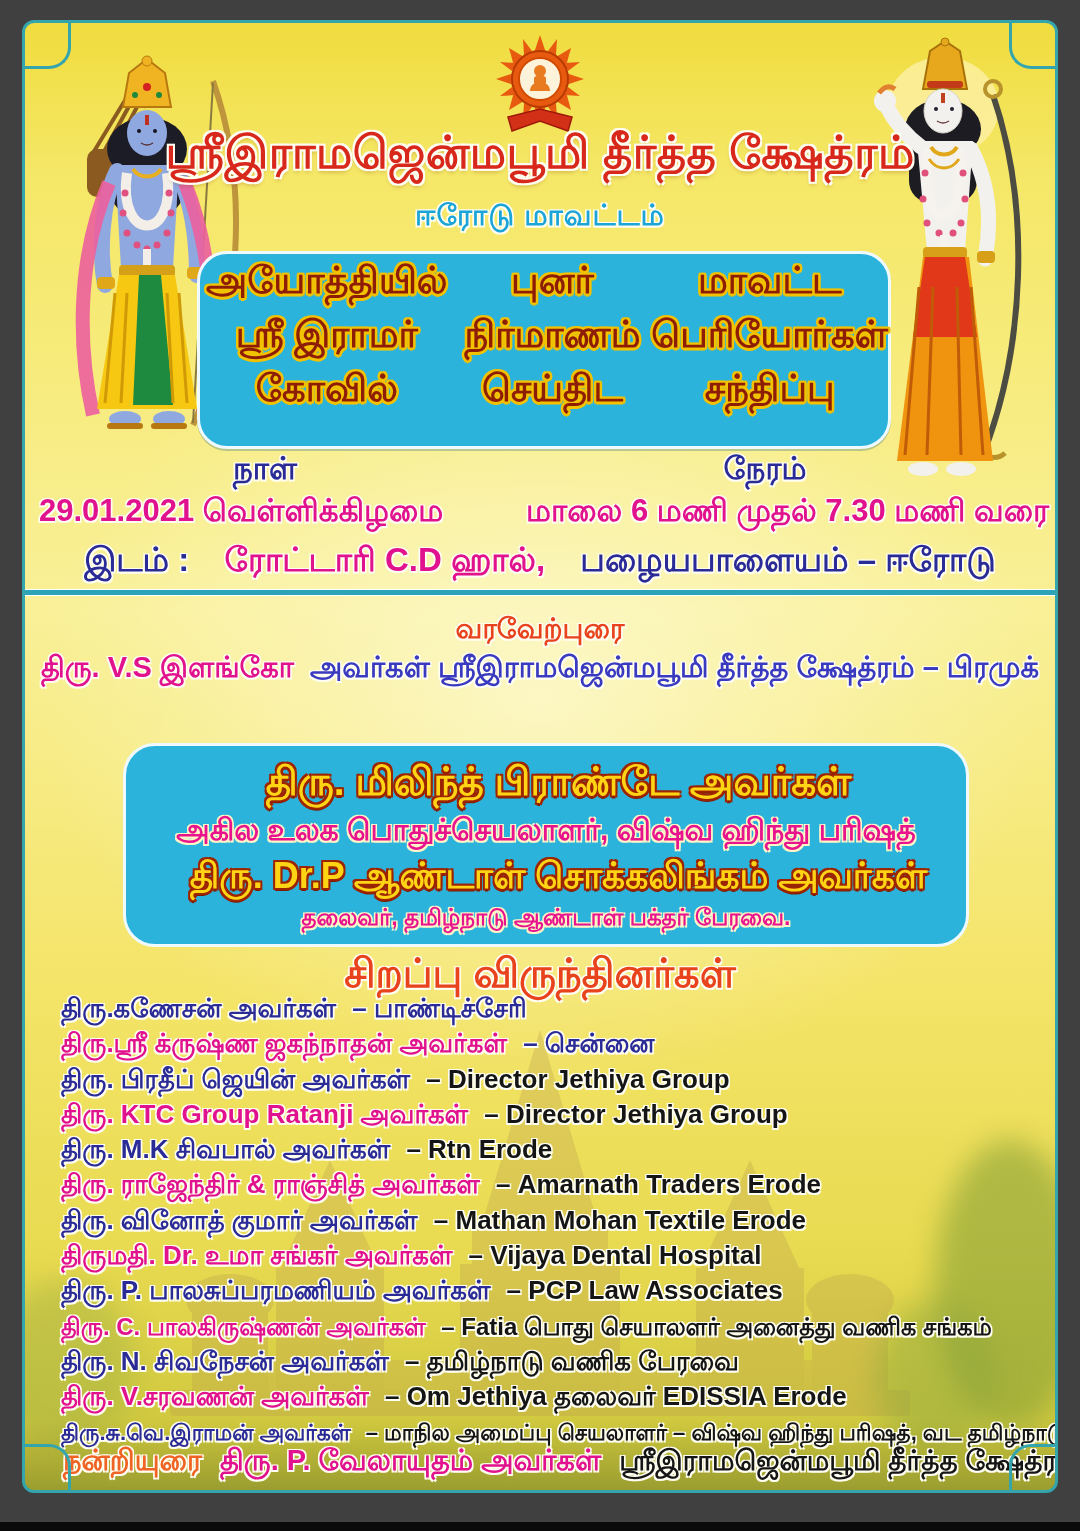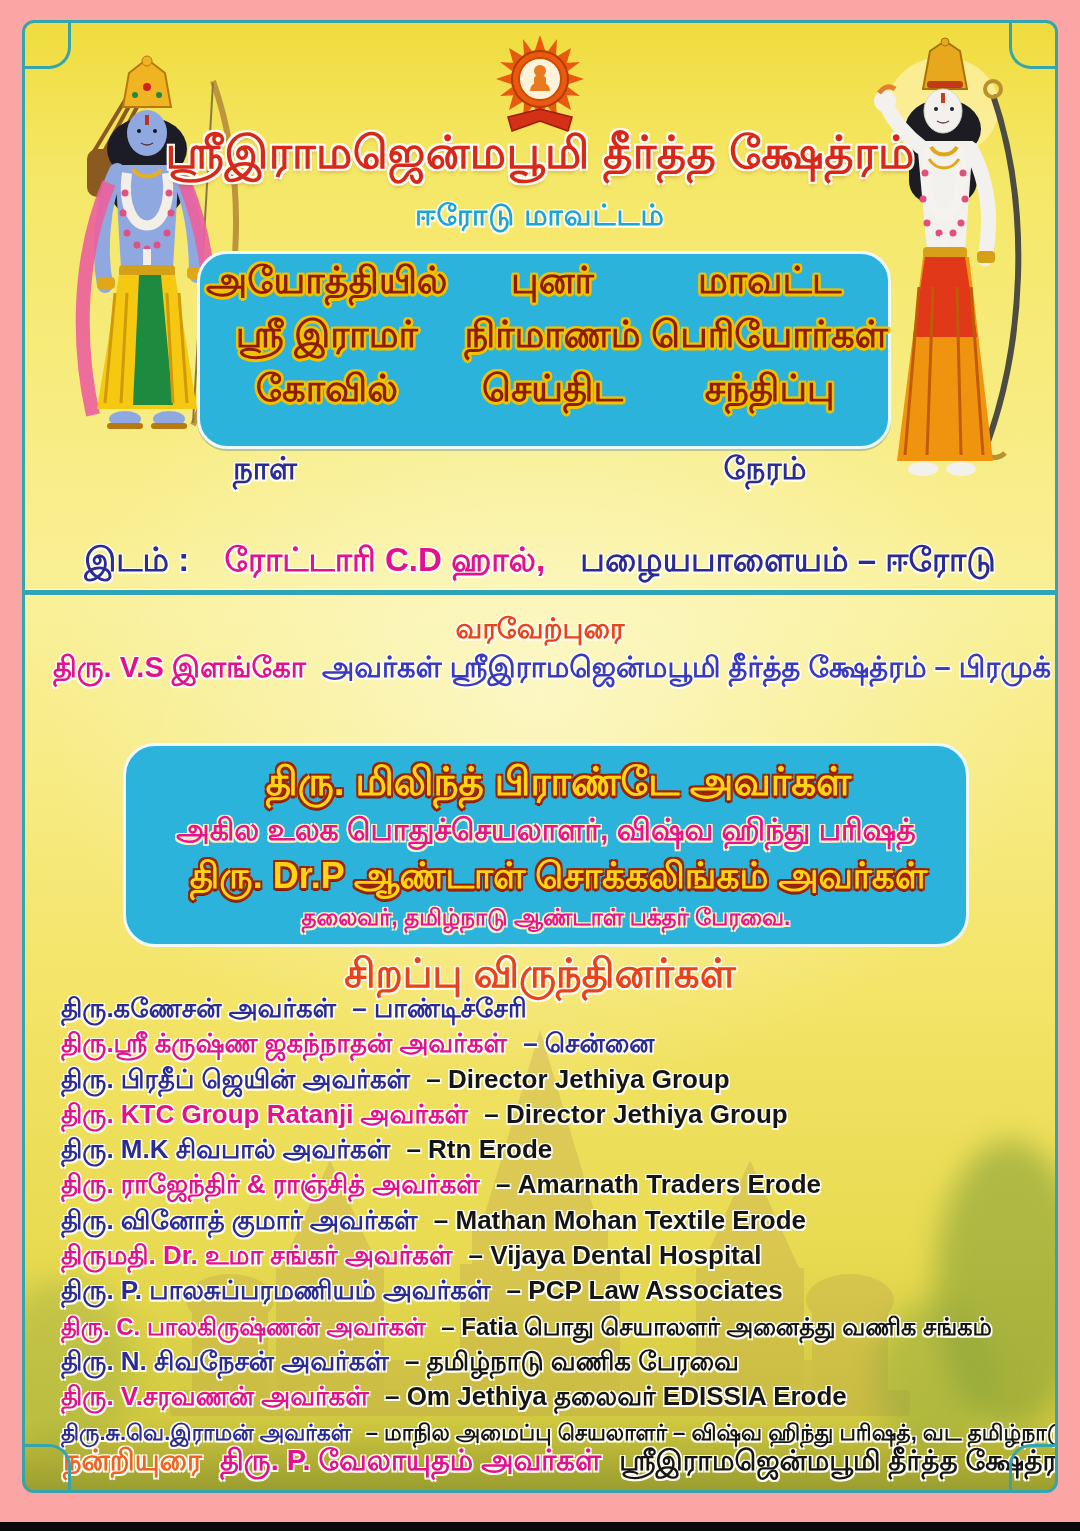--- a/index.html
+++ b/index.html
@@ -1,18 +1,18 @@
 <!DOCTYPE html>
 <html><head>
 <meta charset="utf-8">
 <style>
   html,body{margin:0;padding:0;background:#555;}
   .poster{
     position:relative;width:1080px;height:1531px;margin:0 auto;
-    background:#fca5a5;overflow:hidden;
+    background:#404040;overflow:hidden;
     font-family:"Liberation Sans","DejaVu Sans",sans-serif;
     font-weight:bold;
   }
   .black-strip{position:absolute;left:0;bottom:0;width:100%;height:9px;background:#0a0a0a;}
   .panel{
     position:absolute;left:22px;top:20px;right:22px;bottom:38px;
     background:
       radial-gradient(ellipse 70% 38% at 50% 46%, rgba(255,255,240,.55), rgba(255,255,240,0) 70%),
       linear-gradient(180deg,#f0dc3e 0%,#f5e766 10%,#f9f098 40%,#f4e468 66%,#e8da50 84%,#cfc83e 96%,#c4be38 100%);
     border:3px solid #35a5ad;border-radius:12px;overflow:hidden;
@@ -61,21 +61,21 @@
   .val-date{position:absolute;left:14px;font-size:31px;white-space:nowrap;}
   .val-time{position:absolute;right:6px;font-size:31px;white-space:nowrap;}
 
   .venue-row{top:518px;font-size:33px;}
   .venue-row span{margin:0 13px;}
 
   .divider{position:absolute;left:0;right:0;top:566px;height:5px;background:#2ba4b8;
     border-top:1.5px solid #fff;border-bottom:1.5px solid #fff;}
 
   .welcome-head{top:590px;font-size:28px;}
-  .welcome-line{top:628px;font-size:29px;text-align:right;}
+  .welcome-line{top:628px;font-size:29px;}
   .welcome-line span{margin:0 4px;}
   .presiding-head{top:682px;font-size:28px;}
 
   .chief-box{
     position:absolute;left:98px;top:720px;width:840px;height:198px;
     background:#2cb3dc;border:3px solid #eefaff;border-radius:32px;
     display:flex;flex-direction:column;justify-content:center;gap:4px;text-align:center;
   }
   .chief-name{
     color:#ffd415;font-size:39px;line-height:48px;
@@ -299,20 +299,24 @@
     <div class="event-box">
       <div class="event-line">அயோத்தியில் ஸ்ரீ இராமர் கோவில்</div>
       <div class="event-line">புனர் நிர்மாணம் செய்திட</div>
       <div class="event-line">மாவட்ட பெரியோர்கள் சந்திப்பு</div>
     </div>
 
     <div class="abs labels-row">
       <span class="lbl-day t-navy halo">நாள்</span>
       <span class="lbl-time t-navy halo">நேரம்</span>
     </div>
+    <div class="abs values-row">
+      <span class="val-date t-mag halo">29.01.2021 வெள்ளிக்கிழமை</span>
+      <span class="val-time t-mag halo">மாலை 6 மணி முதல் 7.30 மணி வரை</span>
+    </div>
 
     <div class="abs center venue-row nowrap">
       <span class="t-navy halo">இடம் :</span>
       <span class="t-mag halo">ரோட்டாரி C.D ஹால்,</span>
       <span class="t-navy halo">பழையபாளையம் – ஈரோடு</span>
     </div>
 
     <div class="divider"></div>
 
     <div class="abs center welcome-head t-head halo">வரவேற்புரை</div>

